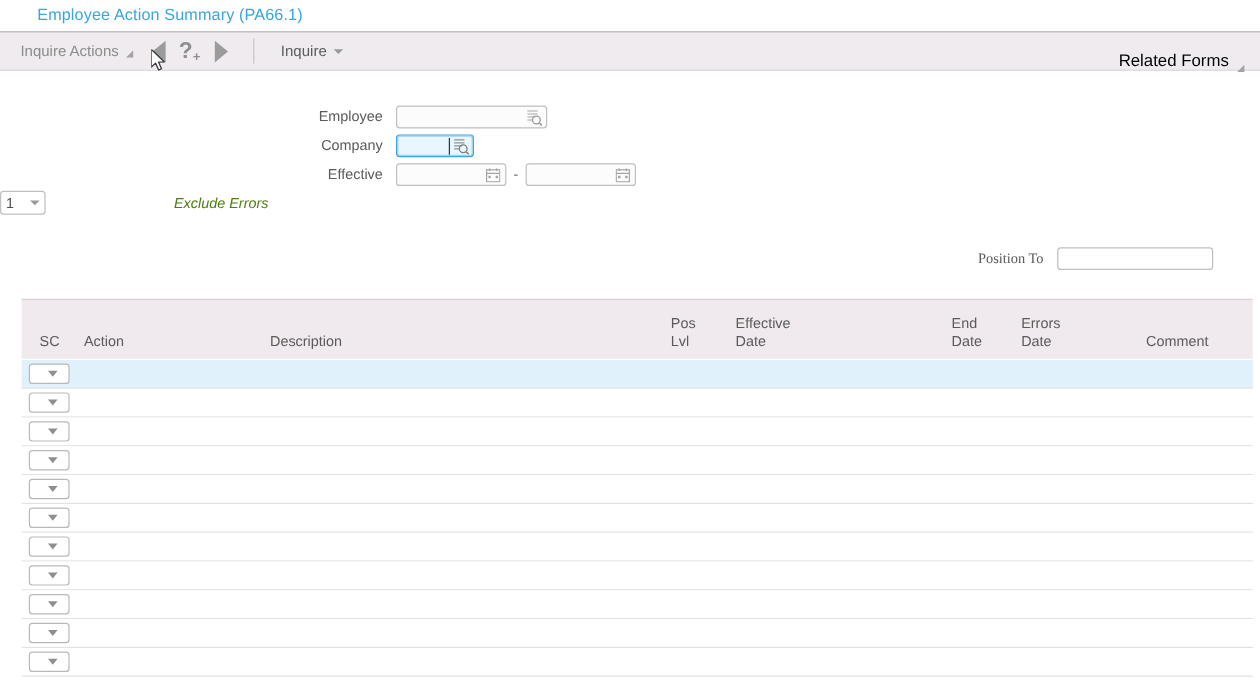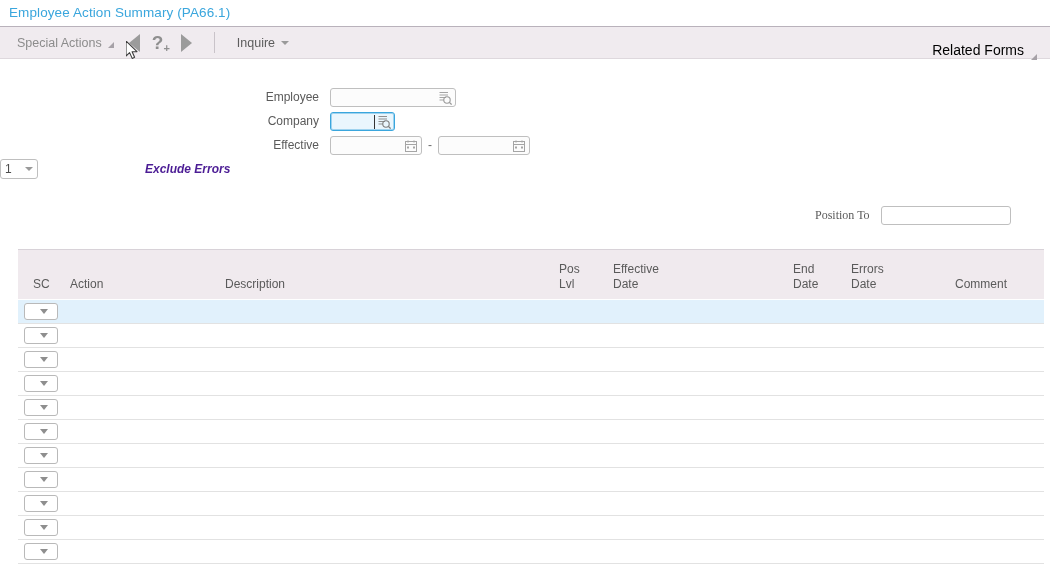--- a/index.html
+++ b/index.html
@@ -21,20 +21,21 @@
   #title-bar {
     height: 26px;
     padding: 5px 0 0 9px;
     box-sizing: border-box;
   }
   #form-title {
     color: #3aa6dd;
     font-size: 13.5px;
     letter-spacing: 0.1px;
     white-space: nowrap;
+    margin-left: 22px;
   }
 
   
   #toolbar {
     position: relative;
     height: 33px;
     background: #f0ebef;
     border-top: 1px solid #b9b2bb;
     border-bottom: 1px solid #ded8dd;
     display: flex;
@@ -197,26 +198,25 @@
     background: #fff;
     display: flex;
     align-items: center;
     padding: 0 4px;
     box-sizing: border-box;
     font-size: 12px;
     color: #4d4d4d;
     justify-content: space-between;
   }
   #exclude-errors-link {
-    color: #4c1d95;
+    color: #4d7c0f;
     font-style: italic;
     font-size: 12px;
     margin-left: 107px;
     white-space: nowrap;
-    font-weight: bold;
   }
 
   
   #position-to-row {
     position: absolute;
     left: 815px;
     top: 206px;
     display: flex;
     align-items: center;
   }
@@ -293,21 +293,21 @@
 </head>
 <body>
 
 <div id="title-bar">
   <span id="form-title">Employee Action Summary (PA66.1)</span>
 </div>
 
 <div id="toolbar">
 
   <div class="tb-menu">
-    <span>Special Actions</span>
+    <span>Inquire Actions</span>
     <span class="corner-tri"></span>
   </div>
 
   <div class="nav-btn">
     <span class="tri-left"></span>
   </div>
 
   <div id="help-icon">
     <span>?</span><span class="plus">+</span>
   </div>

